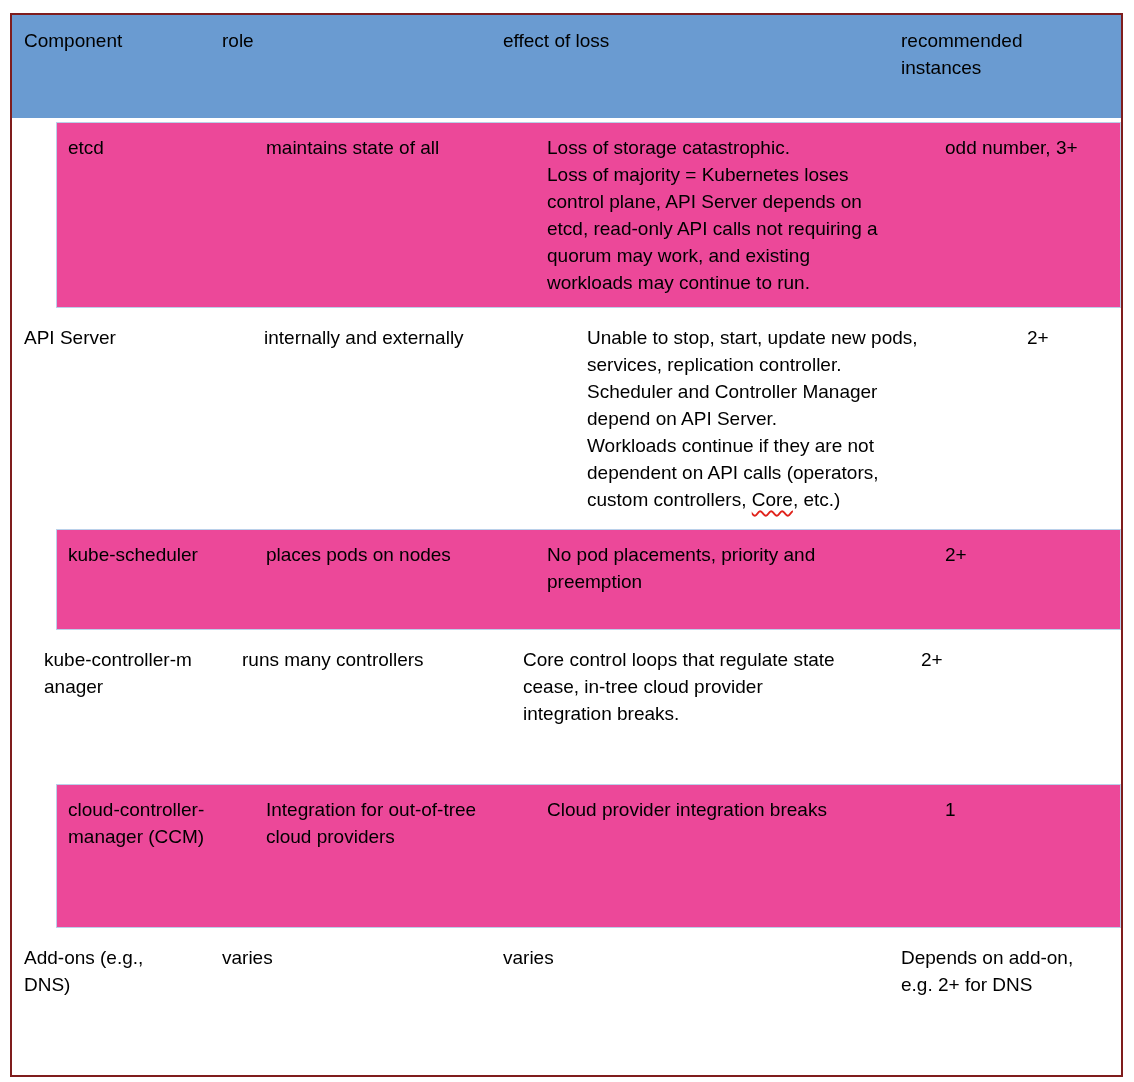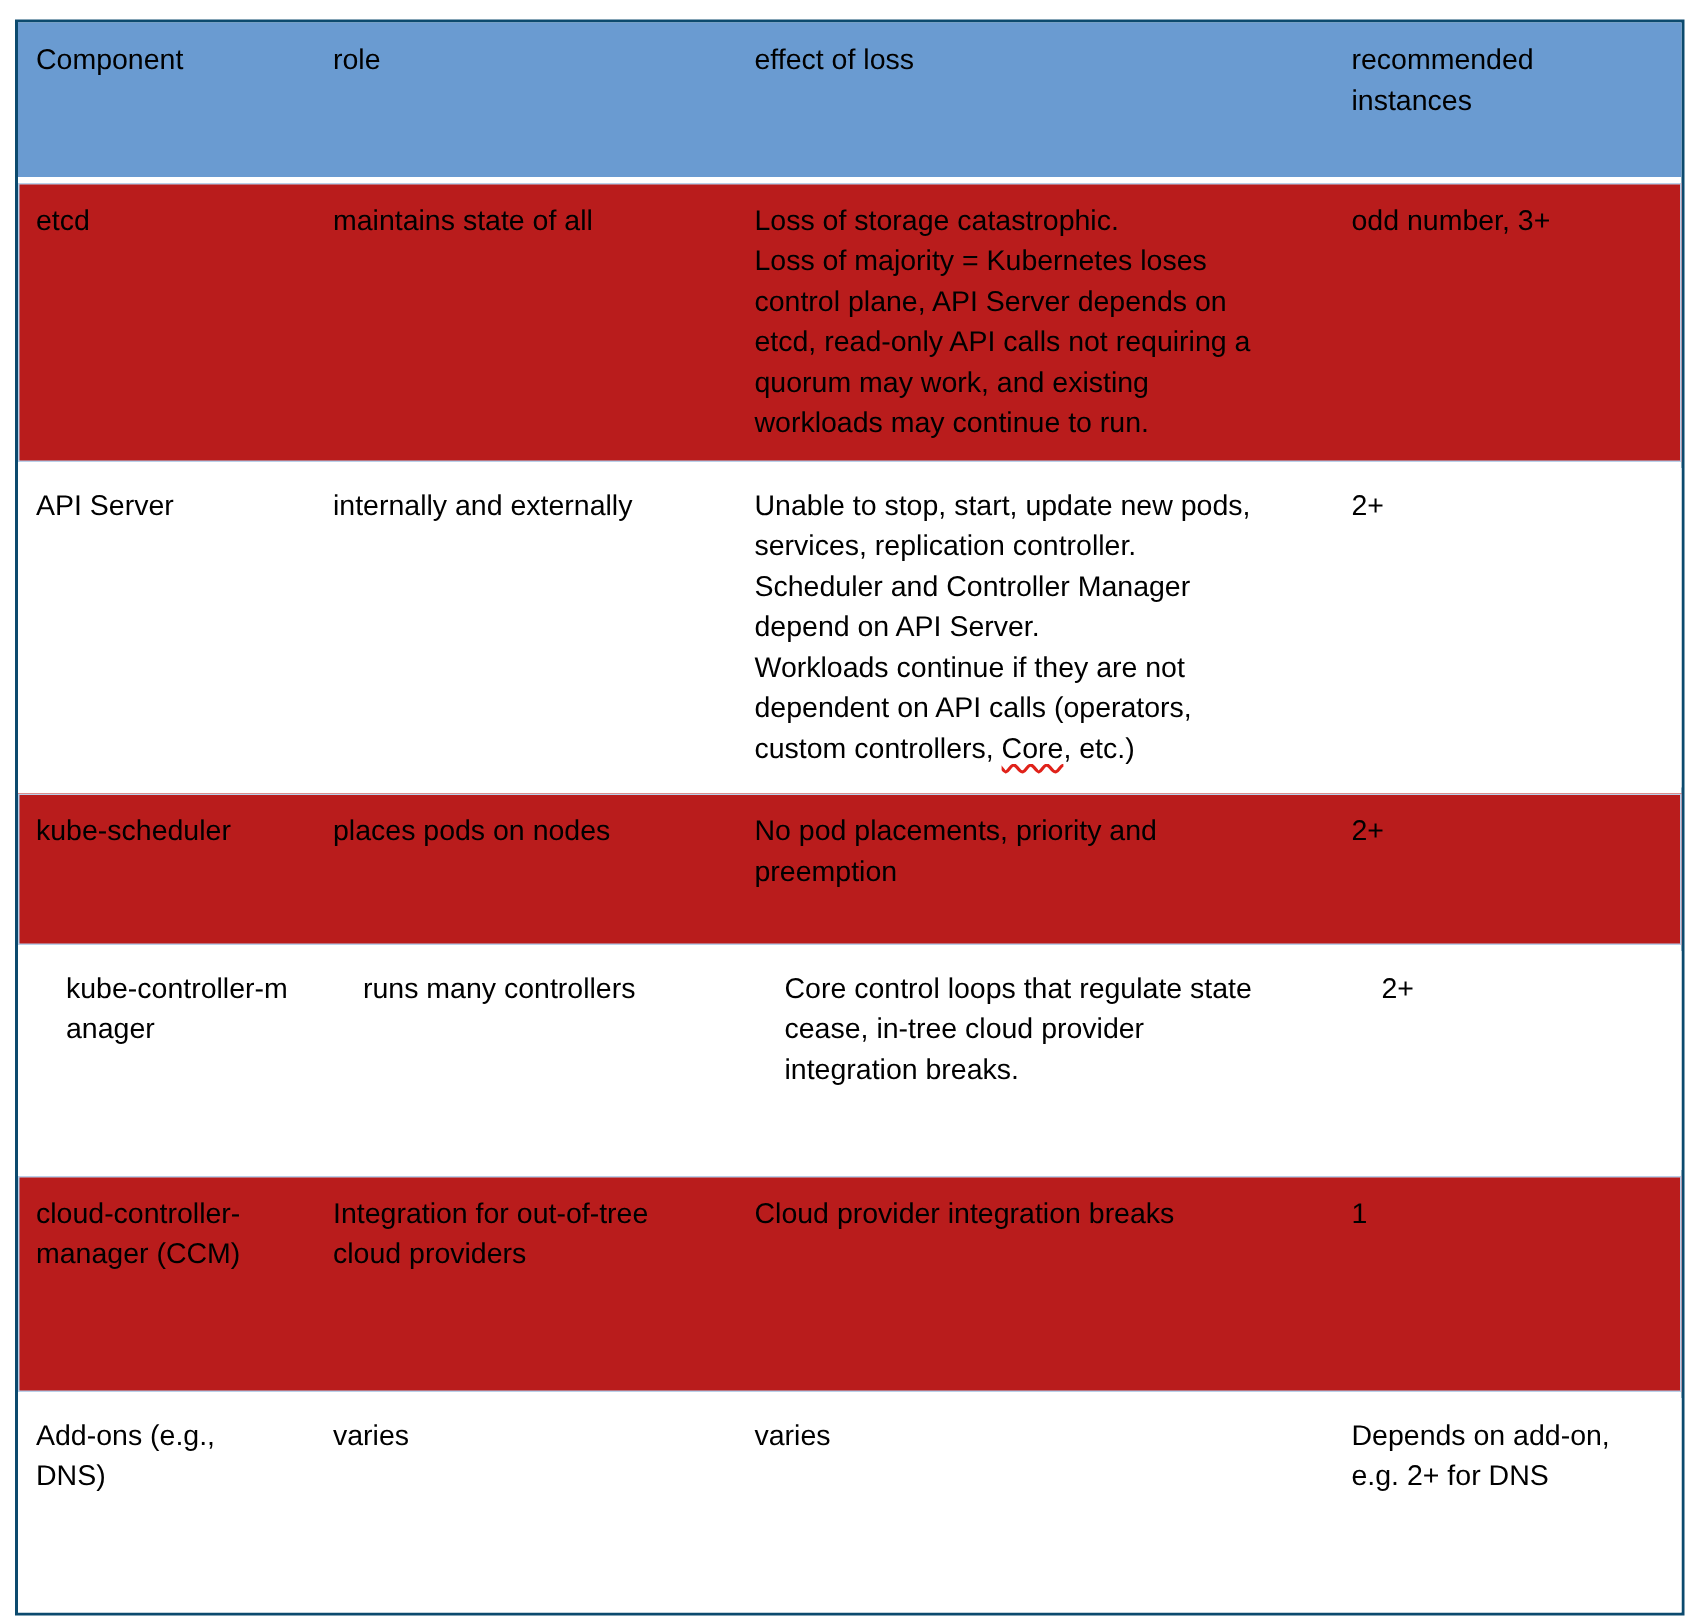--- a/index.html
+++ b/index.html
@@ -15,39 +15,40 @@
     font-size: 19px;
     line-height: 27px;
     color: #000000;
   }
   .table-wrap {
     position: absolute;
     left: 10px;
     top: 13px;
     width: 1113px;
     box-sizing: border-box;
-    border: 2px solid #0c4a6e;
+    border: 2px solid #7f1d1d;
     background: #ffffff;
   }
   .row {
     display: flex;
     box-sizing: border-box;
   }
   .row + .row { margin-top: 4px; }
   .row.header-row {
     background: #6a9bd1;
     min-height: 103px;
   }
   .row.band {
-    background: #b91c1c;
+    background: #ec4899;
     box-shadow: inset 0 0 0 1px #bad0ea;
+    margin-left: 44px;
   }
   .row.plain { background: #ffffff; }
   .h-r0 { min-height: 182px; }
-  .h-r1 { min-height: 212px; }
+  .h-r1 { min-height: 212px; gap: 42px; }
   .h-r2 { min-height: 101px; }
   .h-r3 { min-height: 146px; margin-left: 20px; }
   .h-r4 { min-height: 144px; }
   .h-r5 { min-height: 143px; }
   .cell {
     box-sizing: border-box;
     flex: 0 0 auto;
     padding: 12px;
     overflow: hidden;
   }

